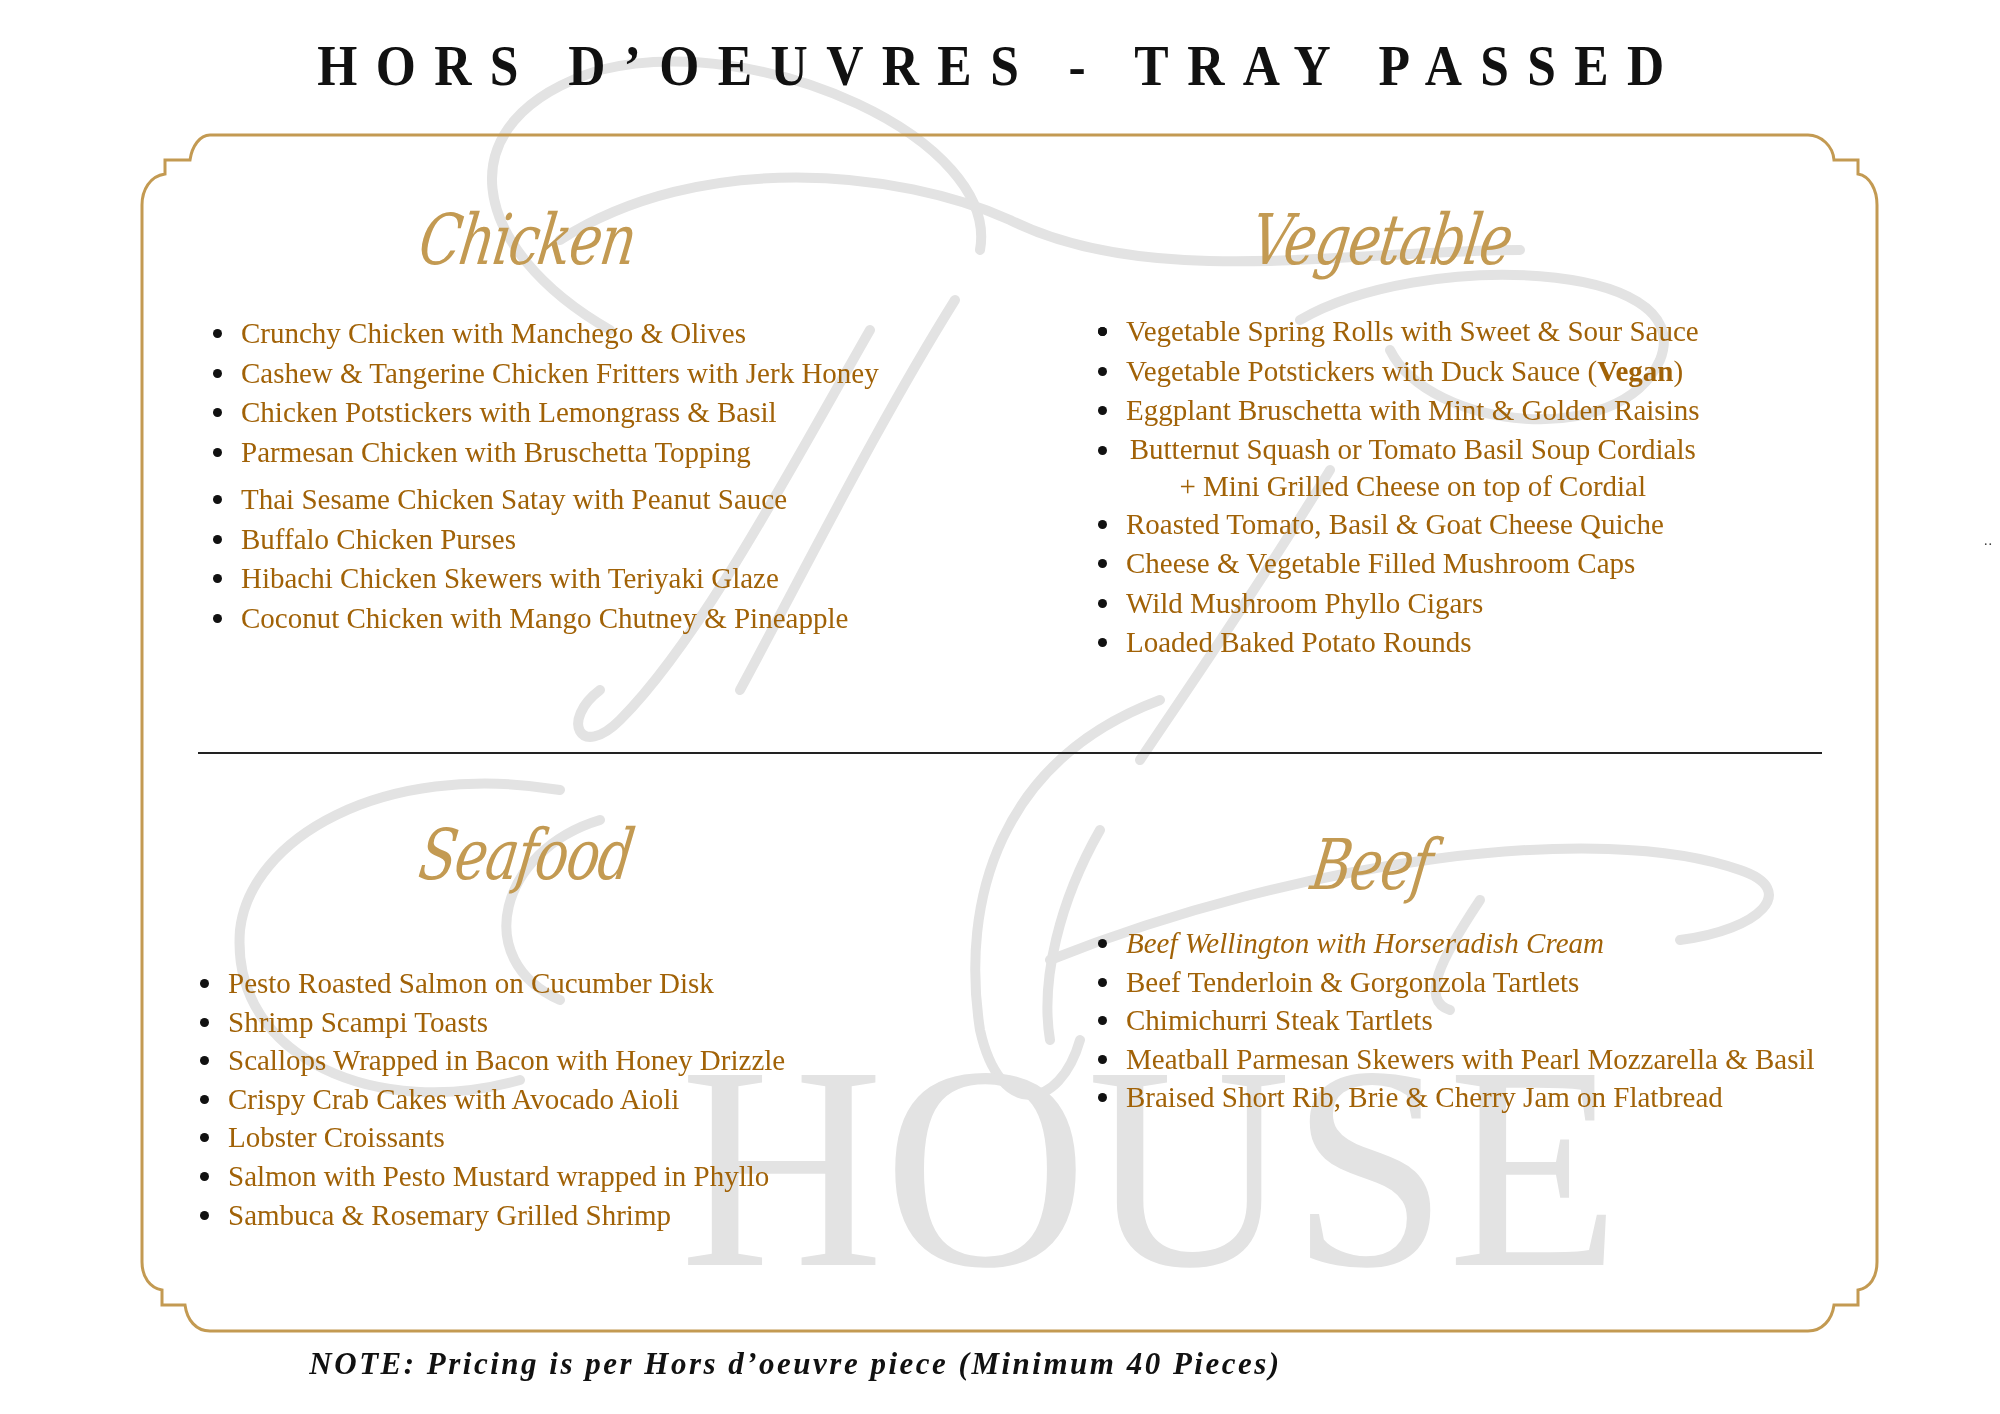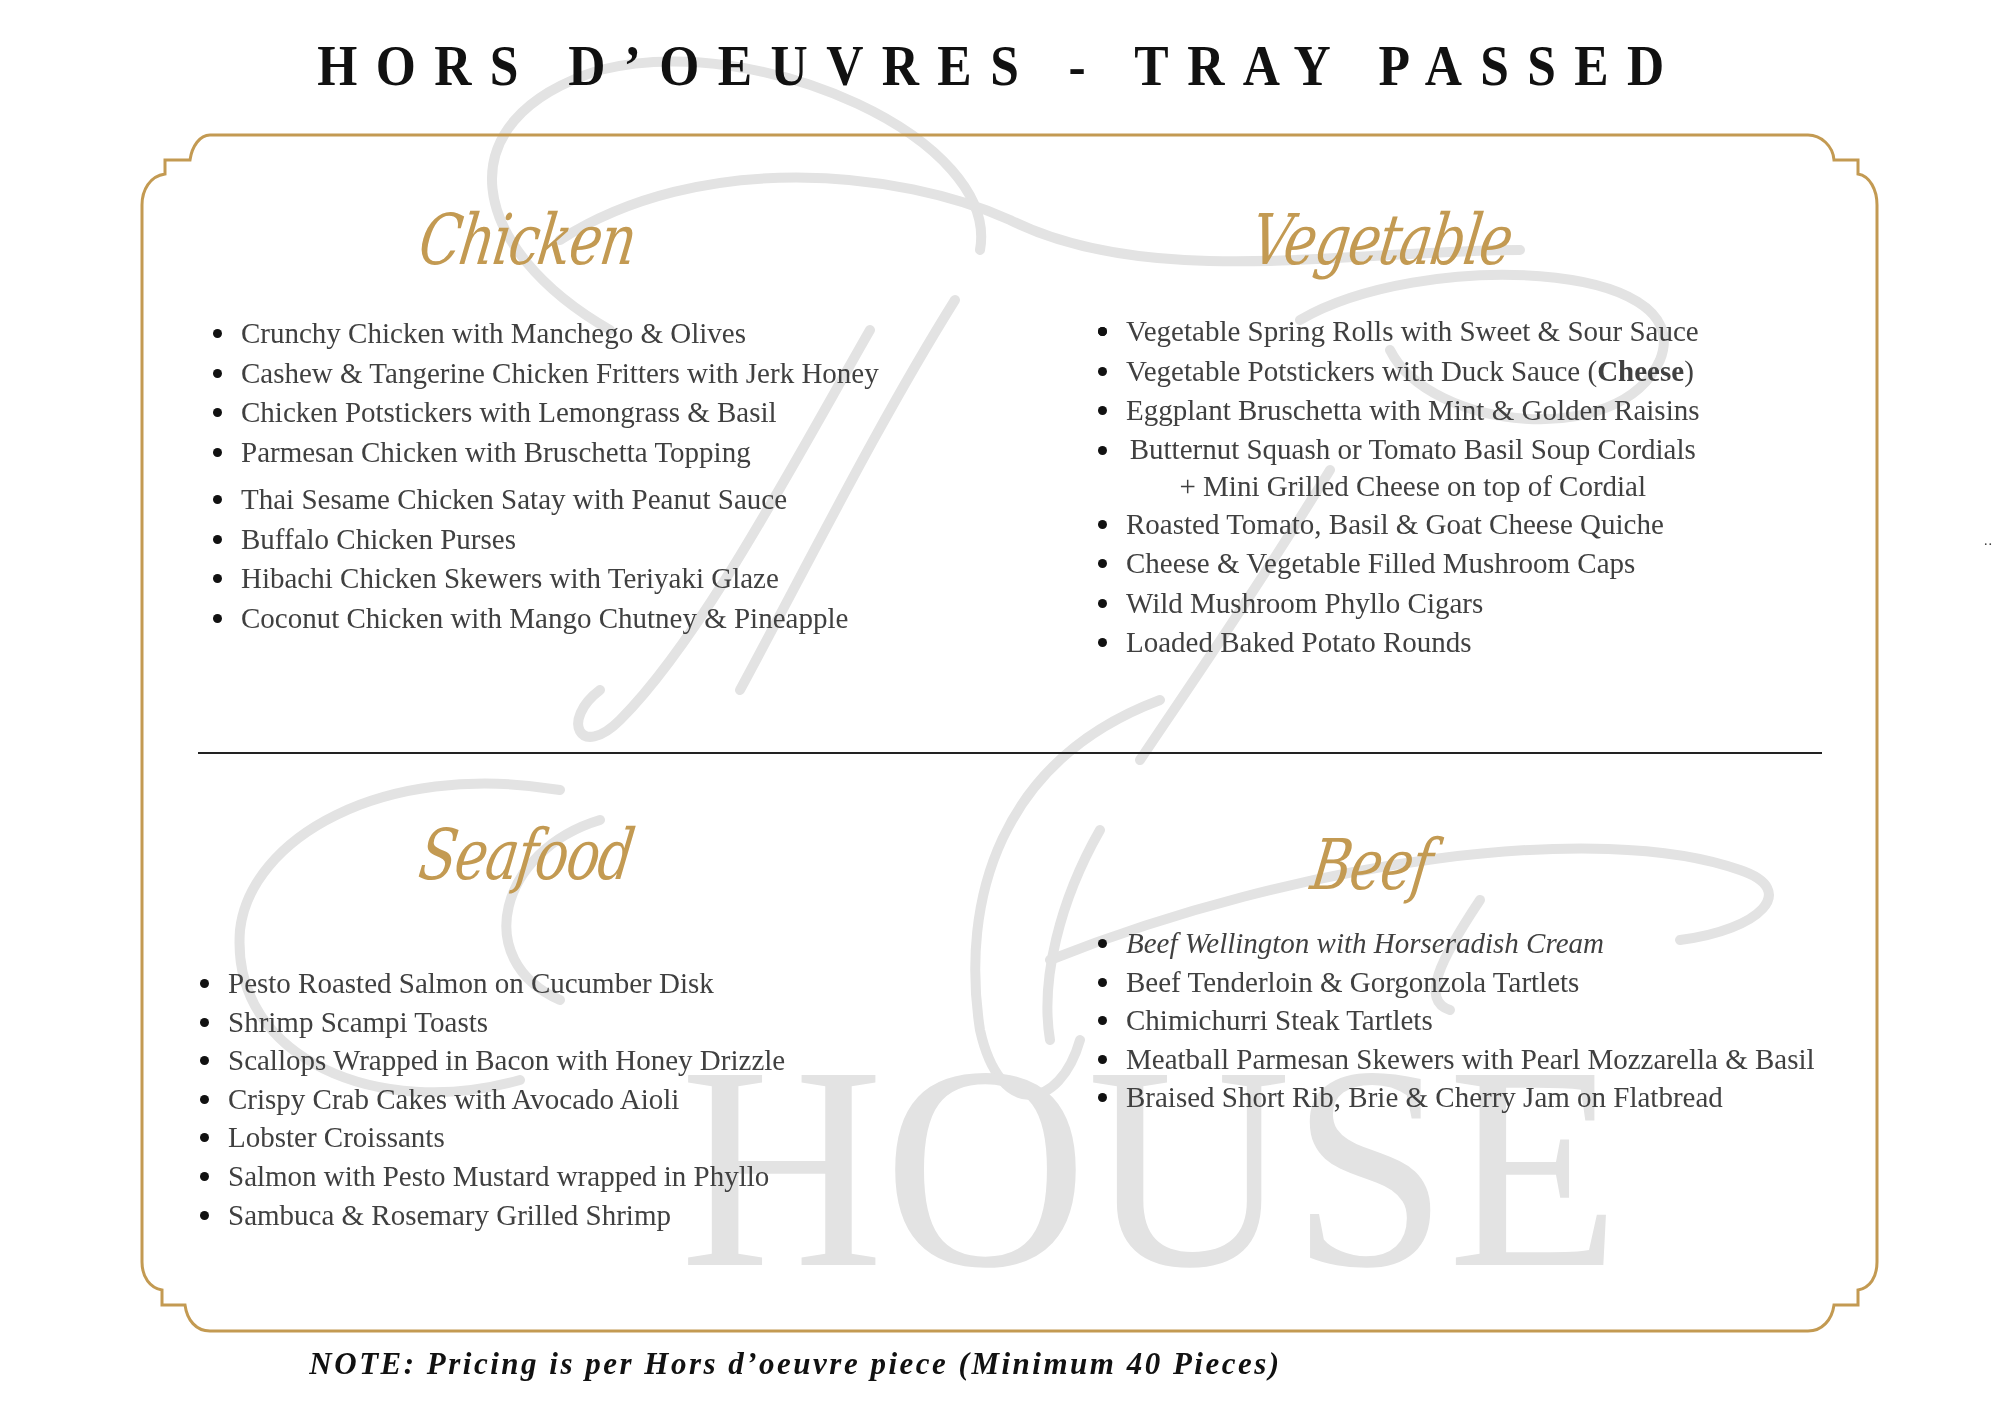--- a/index.html
+++ b/index.html
@@ -15,21 +15,21 @@
   }
   .frame { position:absolute; left:0; top:0; width:2000px; height:1414px; pointer-events:none; }
   .heading {
     position:absolute; font-family:"DejaVu Serif", serif; font-style:italic;
     color:#c39a52; font-size:70px; line-height:1; letter-spacing:-2px;
     transform:skewX(-8deg) scaleX(0.78); transform-origin:left center;
   }
   ul.items { position:absolute; margin:0; padding:0; list-style:none; }
   ul.items li {
     position:relative; font-family:"Liberation Serif", serif; font-size:29px;
-    line-height:39.5px; color:#404040; white-space:nowrap; padding-left:28px;
+    line-height:39.5px; color:#a16207; white-space:nowrap; padding-left:28px;
   }
   ul.items li .bullet {
     position:absolute; left:0; top:15px; width:9px; height:9px; border-radius:50%; background:#111;
   }
   ul.items li .cont { display:block;text-align:center; }
   ul.items li b { font-weight:700; }
   .divider { position:absolute; left:198px; top:752px; width:1624px; height:2px; background:#222; }
   .note {
     position:absolute; left:0; width:1591px; top:1346px; text-align:center;
     font-family:"Liberation Serif", serif; font-style:italic; font-weight:700;
@@ -94,21 +94,21 @@
   <li style="margin-top:8px;"><span class="bullet"></span><span>Thai Sesame Chicken Satay with Peanut Sauce</span></li>
   <li><span class="bullet"></span><span>Buffalo Chicken Purses</span></li>
   <li><span class="bullet"></span><span>Hibachi Chicken Skewers with Teriyaki Glaze</span></li>
   <li><span class="bullet"></span><span>Coconut Chicken with Mango Chutney &amp; Pineapple</span></li>
 </ul>
 
 <div class="heading" style="left:1252px; top:205px;">Vegetable</div>
 <ul class="items" style="left:1098px; top:312px;">
   <li><span class="bullet"></span></li>
   <li><span class="bullet"></span><span>Vegetable Spring Rolls with Sweet &amp; Sour Sauce</span></li>
-  <li><span class="bullet"></span><span>Vegetable Potstickers with Duck Sauce</span> <span>(</span><b>Cheese</b><span>)</span></li>
+  <li><span class="bullet"></span><span>Vegetable Potstickers with Duck Sauce</span> <span>(</span><b>Vegan</b><span>)</span></li>
   <li><span class="bullet"></span><span>Eggplant Bruschetta with Mint &amp; Golden Raisins</span></li>
   <li style="line-height:37px;">
       <span class="bullet"></span>
       <span class="cont">Butternut Squash or Tomato Basil Soup Cordials</span>
       <span class="cont">+ Mini Grilled Cheese on top of Cordial</span>
     </li>
   <li><span class="bullet"></span><span>Roasted Tomato, Basil &amp; Goat Cheese Quiche</span></li>
   <li><span class="bullet"></span><span>Cheese &amp; Vegetable Filled Mushroom Caps</span></li>
   <li><span class="bullet"></span><span>Wild Mushroom Phyllo Cigars</span></li>
   <li><span class="bullet"></span><span>Loaded Baked Potato Rounds</span></li>

